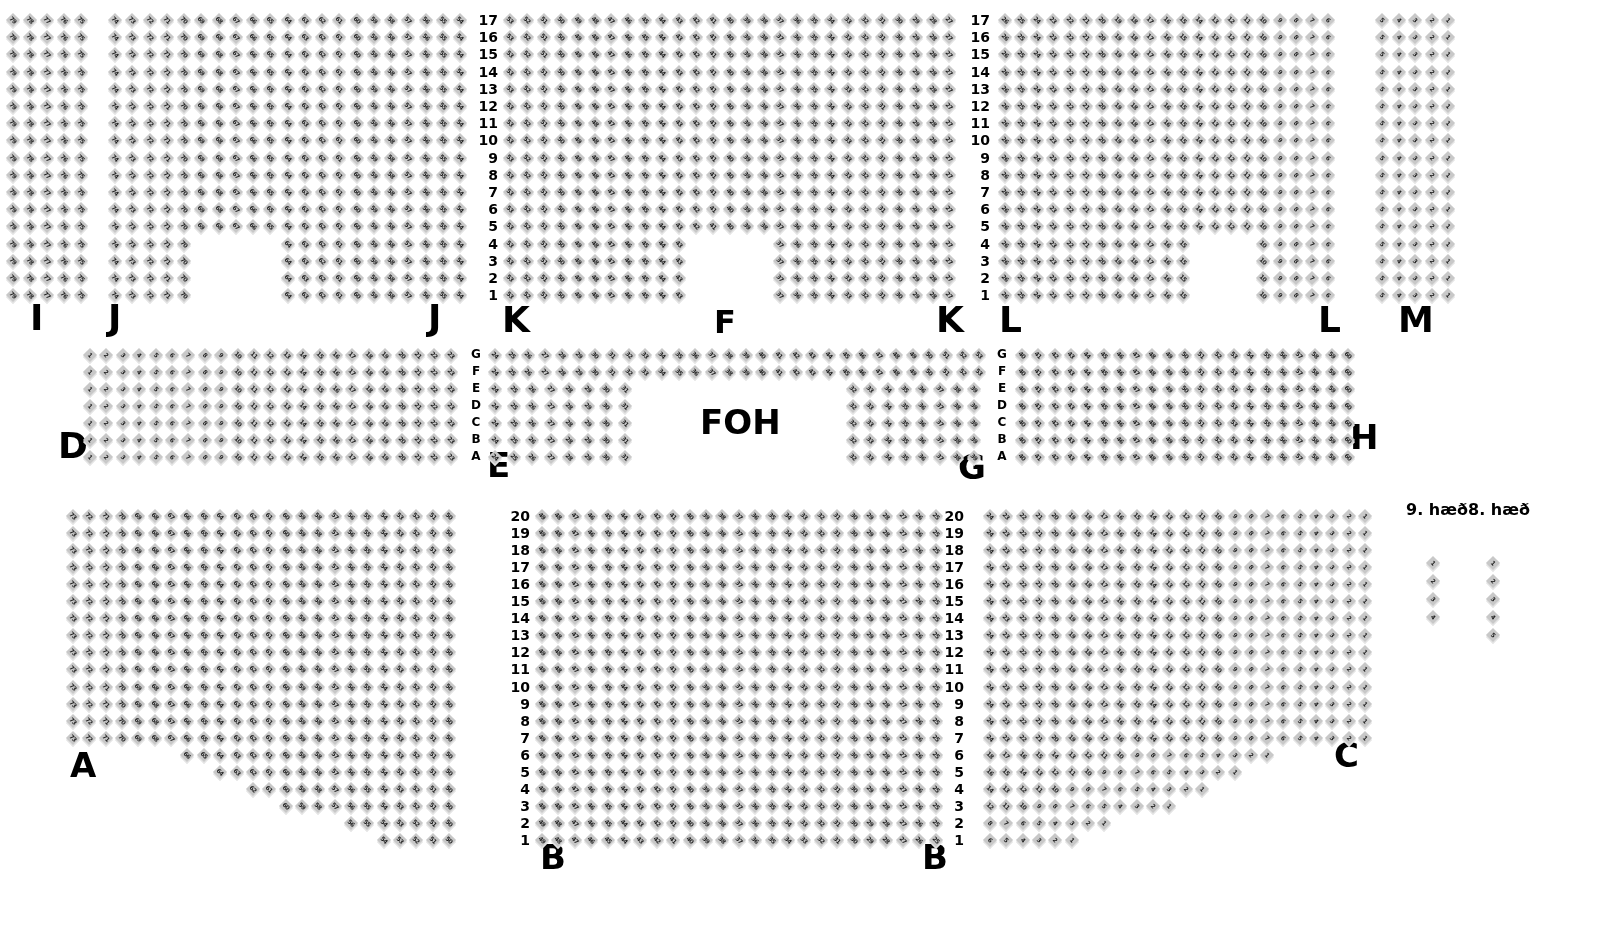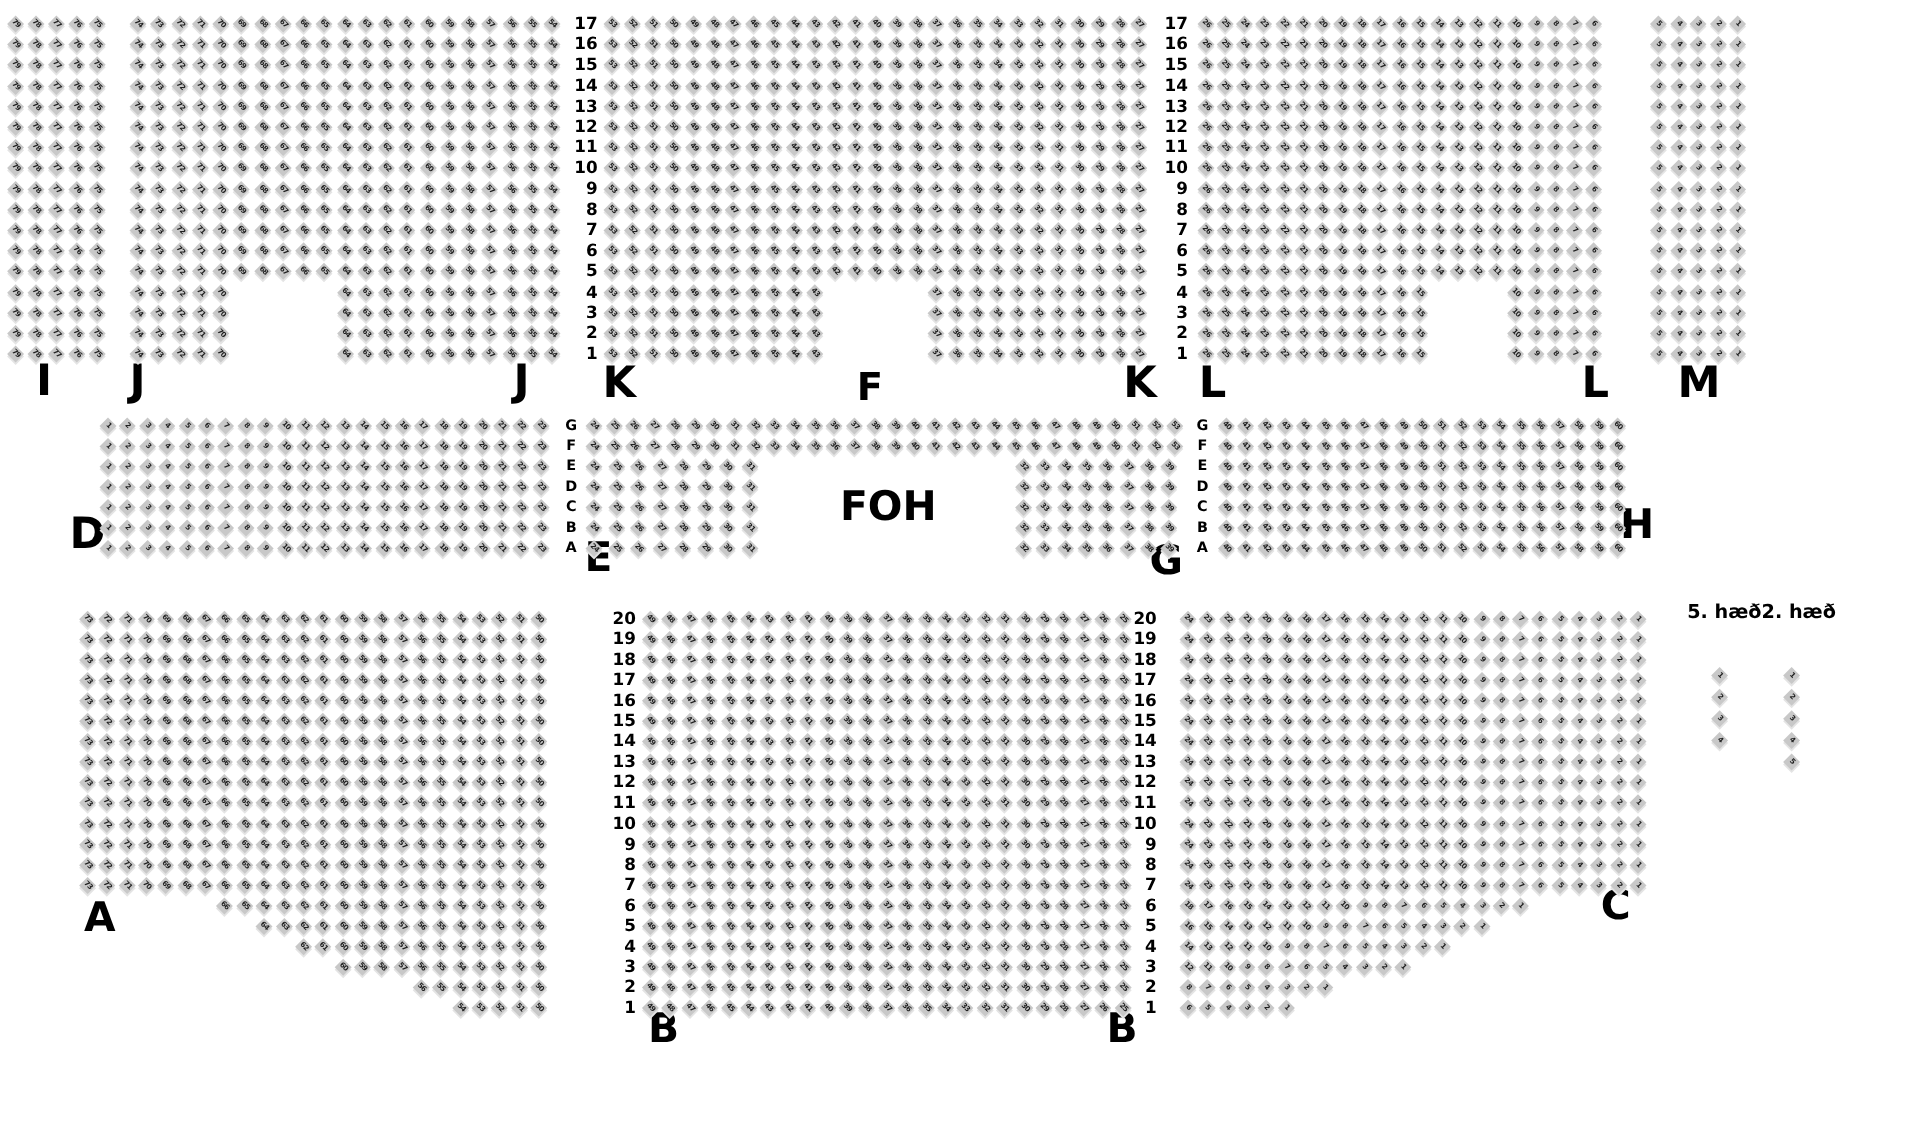--- a/index.html
+++ b/index.html
@@ -15,22 +15,22 @@
   .guide{position:absolute;font-weight:700;color:#000;line-height:1;}
   .foh{left:700px;top:405px;font-size:34px;letter-spacing:0px;}
   .leg1{left:1406px;top:502px;font-size:16px;}
   .leg2{left:1468px;top:502px;font-size:16px;}
 </style>
 </head>
 <body>
 
 <div class="map">
   <div class="slabel foh">FOH</div>
-  <div class="slabel leg1">5. hæð</div>
-  <div class="slabel leg2">2. hæð</div>
+  <div class="slabel leg1">9. hæð</div>
+  <div class="slabel leg2">8. hæð</div>
 <div class="slabel" style="left: 30px; top: 300px; font-size: 36px;">I</div>
     <div class="slabel" style="left: 108px; top: 300px; font-size: 36px;">J</div>
     <div class="slabel" style="left: 428px; top: 300px; font-size: 36px;">J</div>
     <div class="slabel" style="left: 502px; top: 302px; font-size: 36px;">K</div>
     <div class="slabel" style="left: 936px; top: 302px; font-size: 36px;">K</div>
     <div class="slabel" style="left: 714px; top: 306px; font-size: 32px;">F</div>
     <div class="slabel" style="left: 999px; top: 302px; font-size: 36px;">L</div>
     <div class="slabel" style="left: 1318px; top: 302px; font-size: 36px;">L</div>
     <div class="slabel" style="left: 1398px; top: 302px; font-size: 36px;">M</div>
     <div class="slabel" style="left: 58px; top: 428px; font-size: 36px;">D</div>

